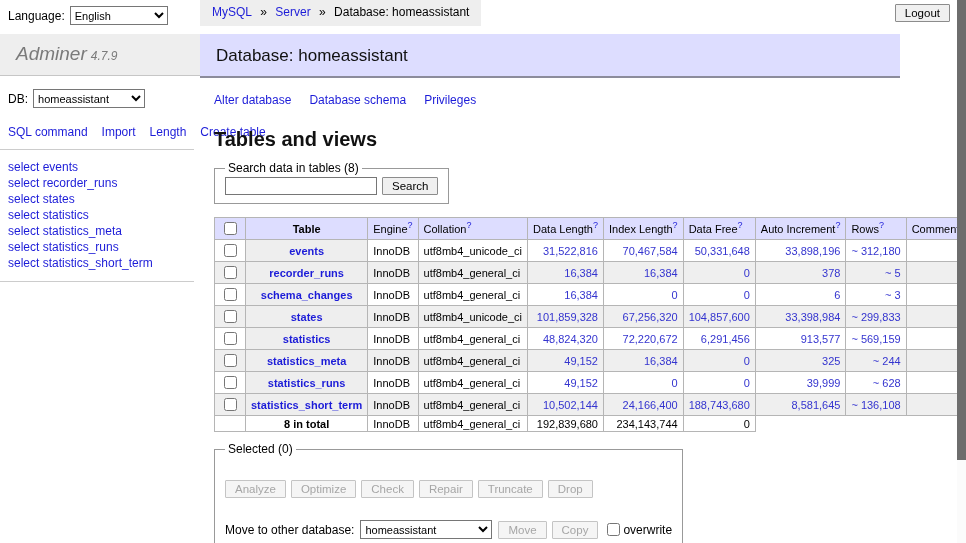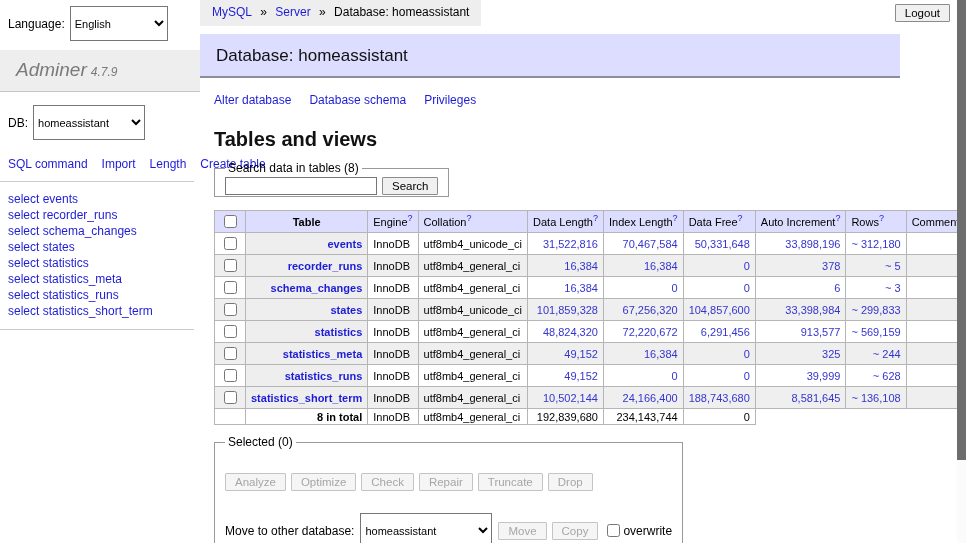--- a/index.html
+++ b/index.html
@@ -9,21 +9,21 @@
     font-family:"Liberation Sans", sans-serif; font-size:12px; color:#000; background:#fff;
   }
   a { color:#1c1cd8; text-decoration:none; cursor:pointer; }
 
   
   #sidebar { position:absolute; left:0; top:0; width:200px; height:543px; background:#fff; }
   .lang-row { padding:6px 0 0 8px; white-space:nowrap; }
   .lang-row label { margin-right:5px; }
   select {
     font-family:"Liberation Sans", sans-serif; font-size:11px;
-    border:1px solid #767676; background:#fff; height:35px;
+    border:1px solid #767676; background:#fff; height:19px;
   }
   .lang-row select { width:98px; }
   #logo {
     margin:9px 0 0; background:#eee; border-bottom:1px solid #c6c6c6;
     padding:9px 16px 10px; font-size:19px; font-weight:normal; font-style:italic; color:#7a7a7a;
   }
   #logo .version { font-size:12px; margin-left:4px; }
   .db-row { padding:13px 0 0 8px; }
   .db-row label { margin-right:5px; }
   .db-row select { width:112px; }
@@ -40,21 +40,21 @@
   #logout-btn { position:absolute; top:4px; right:16px; }
   #page-title {
     margin:8px 66px 0 0; background:#ddddff; border-bottom:2px solid #8c8c9c;
     padding:12px 16px 10px; font-size:17px; font-weight:normal; color:#111;
   }
   #main { padding:15px 0 30px 14px; }
   .nav-links { margin:0; }
   .nav-links a { margin-right:18px; }
   h3 { font-size:20px; font-weight:bold; margin:21px 0 0; color:#111; }
 
-  fieldset { display:inline-block; border:1px solid #999; margin:10px 0 0; padding:2px 10px 1px; }
+  fieldset { display:inline-block; border:1px solid #999; margin:10px 0 0; padding:2px 10px 8px; }
   legend { padding:0 3px; }
   .search-fs input[type=text] {
     width:152px; height:18px; border:1px solid #767676; margin-right:5px;
     font-size:12px; padding:1px 3px; font-family:"Liberation Sans", sans-serif;
   }
   button {
     font-family:"Liberation Sans", sans-serif; font-size:11.5px;
     background:#f0f0f0; border:1px solid #8c8c8c; border-radius:1px; padding:2px 9px; color:#000;
   }
   button:disabled { color:#a6a6a6; border-color:#c4c4c4; background:#f5f5f5; }
@@ -66,21 +66,21 @@
   #tables thead th.col-table { font-weight:bold; text-align:center; }
   #tables thead th:nth-child(2) { min-width:118px; }
   #tables thead th:nth-child(3) { min-width:42px; }
   #tables thead th:nth-child(4) { min-width:92px; }
   #tables thead th:nth-child(5) { min-width:66px;text-align:right; }
   #tables thead th:nth-child(6) { min-width:64px; }
   #tables thead th:nth-child(7) { min-width:60px; }
   #tables thead th:nth-child(8) { min-width:78px; }
   #tables thead th:nth-child(9) { min-width:50px; }
   #tables thead th:nth-child(10){ min-width:50px; }
-  #tables tbody th { background:#eee; text-align:right; }
+  #tables tbody th { background:#eee; text-align:center; }
   #tables tbody th a { font-weight:bold; }
   #tables tr.alt td { background:#efefef; }
   #tables td.num { text-align:right; color:#3434cf; }
   #tables tr.total th { background:#fff; font-weight:bold; }
   #tables tr.total td.num { color:#000; }
   sup.help { line-height:0; }
   sup.help a { font-size:9px; }
 
   .fs-row { margin-top:22px; white-space:nowrap; }
   .fs-row button { margin-right:5px; }
@@ -107,21 +107,20 @@
     <span>Adminer</span><span class="version">4.7.9</span>
   </h1>
   <div class="db-row">
     <label>DB:</label><select><option>homeassistant</option></select>
   </div>
   <p class="side-actions" id="side-actions"><a>SQL command</a><a>Import</a><a>Length</a><a>Create table</a></p>
   <hr class="side-hr">
   <p class="side-tables" id="side-tables">
       <a>select events</a>
       <a>select recorder_runs</a>
-      <a>select schema_changes</a>
       <a>select states</a>
       <a>select statistics</a>
       <a>select statistics_meta</a>
       <a>select statistics_runs</a>
       <a>select statistics_short_term</a>
     </p>
   <hr class="side-hr">
 </div>
 
 <div id="content">

